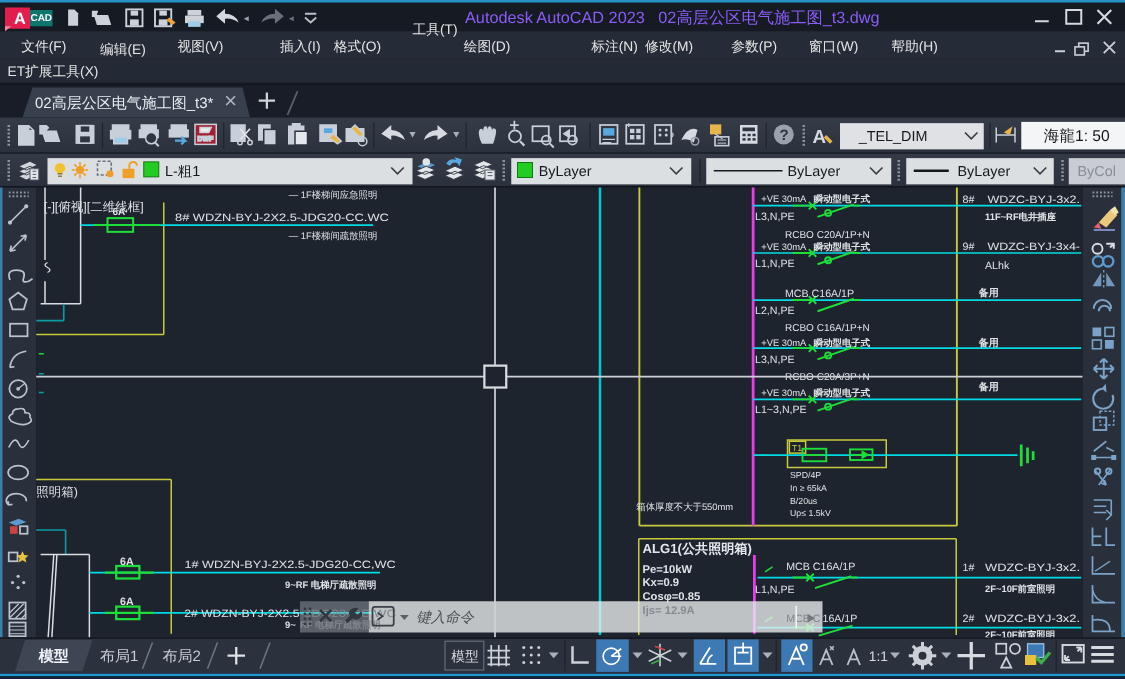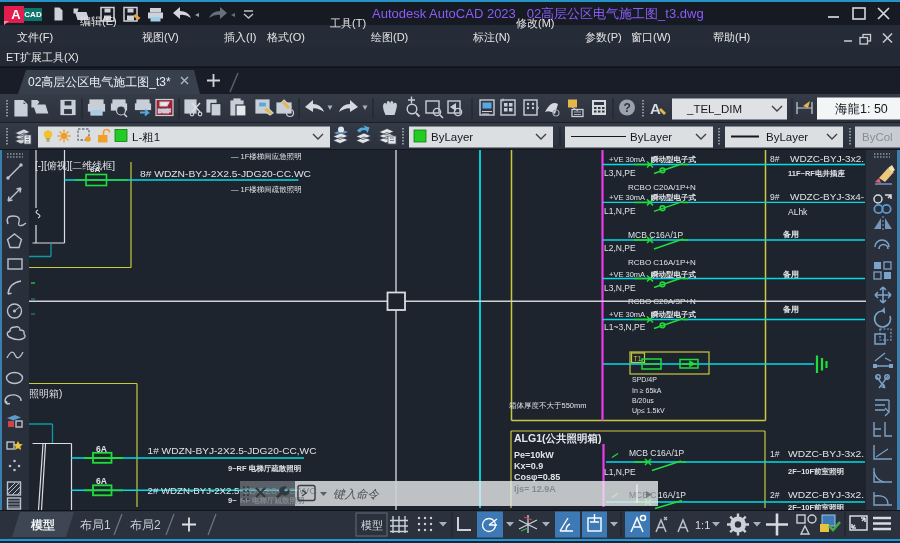--- a/index.html
+++ b/index.html
@@ -49,30 +49,30 @@
 </svg>
 <div class="abs" style="left:372px;top:5px;color:#8b5cf6;font-size:13px;white-space:nowrap">Autodesk AutoCAD 2023&nbsp;&nbsp;&nbsp;02高层公区电气施工图_t3.dwg</div>
 <svg class="abs" style="left:820px;top:4px" width="78" height="19" viewBox="0 0 78 19">
  <path d="M8,13 h11" stroke="#d5d9de" stroke-width="1.7"></path>
  <rect x="33" y="4" width="12" height="11" fill="none" stroke="#d5d9de" stroke-width="1.6"></rect>
  <path d="M58,4 L69,15 M69,4 L58,15" stroke="#d5d9de" stroke-width="1.7"></path>
 </svg>
 
 <div class="abs" style="left:0;top:25px;width:900px;height:22px;background:#262c37"></div>
 <div class="abs bar-text" style="left:17px;top:30px">文件(F)</div>
-<div class="abs bar-text" style="left:80px;top:14px">编辑(E)</div>
+<div class="abs bar-text" style="left:80px;top:32px">编辑(E)</div>
 <div class="abs bar-text" style="left:142px;top:30px">视图(V)</div>
 <div class="abs bar-text" style="left:224px;top:30px">插入(I)</div>
 <div class="abs bar-text" style="left:267px;top:30px">格式(O)</div>
 <div class="abs bar-text" style="left:330px;top:16px">工具(T)</div>
 <div class="abs bar-text" style="left:371px;top:30px">绘图(D)</div>
 <div class="abs bar-text" style="left:473px;top:30px">标注(N)</div>
-<div class="abs bar-text" style="left:516px;top:16px">修改(M)</div>
+<div class="abs bar-text" style="left:516px;top:30px">修改(M)</div>
 <div class="abs bar-text" style="left:585px;top:30px">参数(P)</div>
-<div class="abs bar-text" style="left:631px;top:30px">窗口(W)</div>
+<div class="abs bar-text" style="left:647px;top:30px">窗口(W)</div>
 <div class="abs bar-text" style="left:713px;top:30px">帮助(H)</div>
 <svg class="abs" style="left:840px;top:29px" width="58" height="17" viewBox="0 0 58 17">
  <path d="M4,12 h8" stroke="#c9ced5" stroke-width="1.5"></path>
  <rect x="23" y="5.5" width="7.5" height="6.5" fill="none" stroke="#c9ced5" stroke-width="1.3"></rect>
  <rect x="20" y="8.5" width="7.5" height="6.5" fill="#262c37" stroke="#c9ced5" stroke-width="1.3"></rect>
  <path d="M43,4.5 L52,13.5 M52,4.5 L43,13.5" stroke="#c9ced5" stroke-width="1.5"></path>
 </svg>
 
 <div class="abs" style="left:0;top:47px;width:900px;height:20px;background:#242a35;border-bottom:1px solid #151a22"></div>
 <div class="abs bar-text" style="left:6px;top:50px">ET扩展工具(X)</div>

